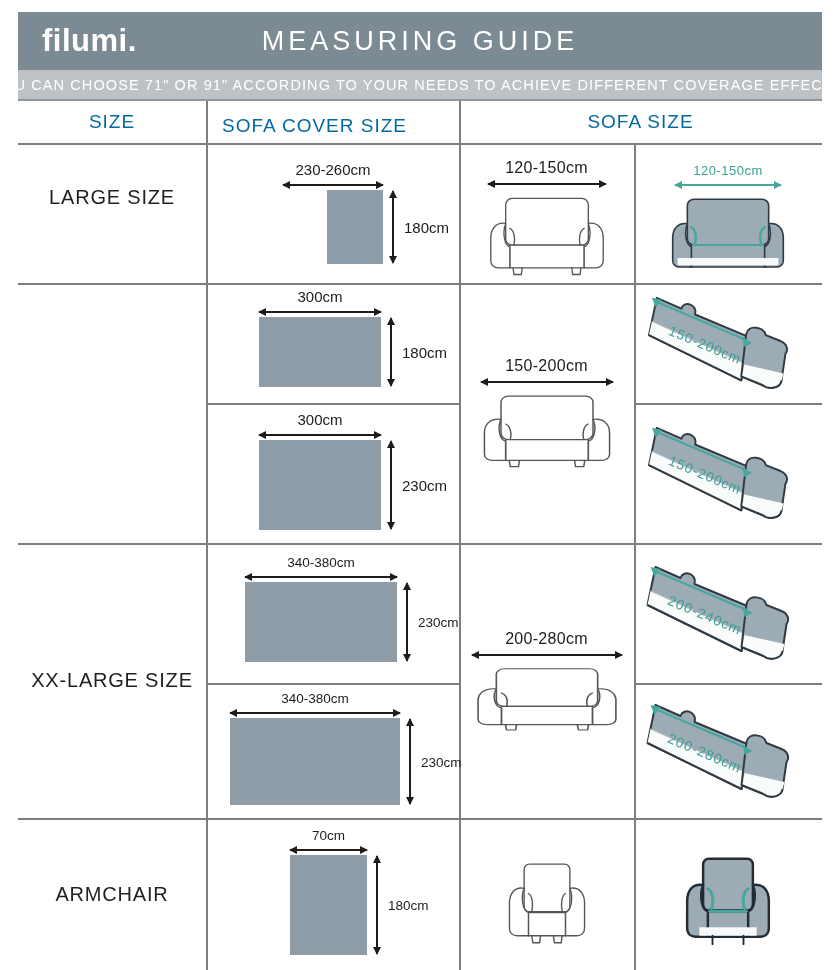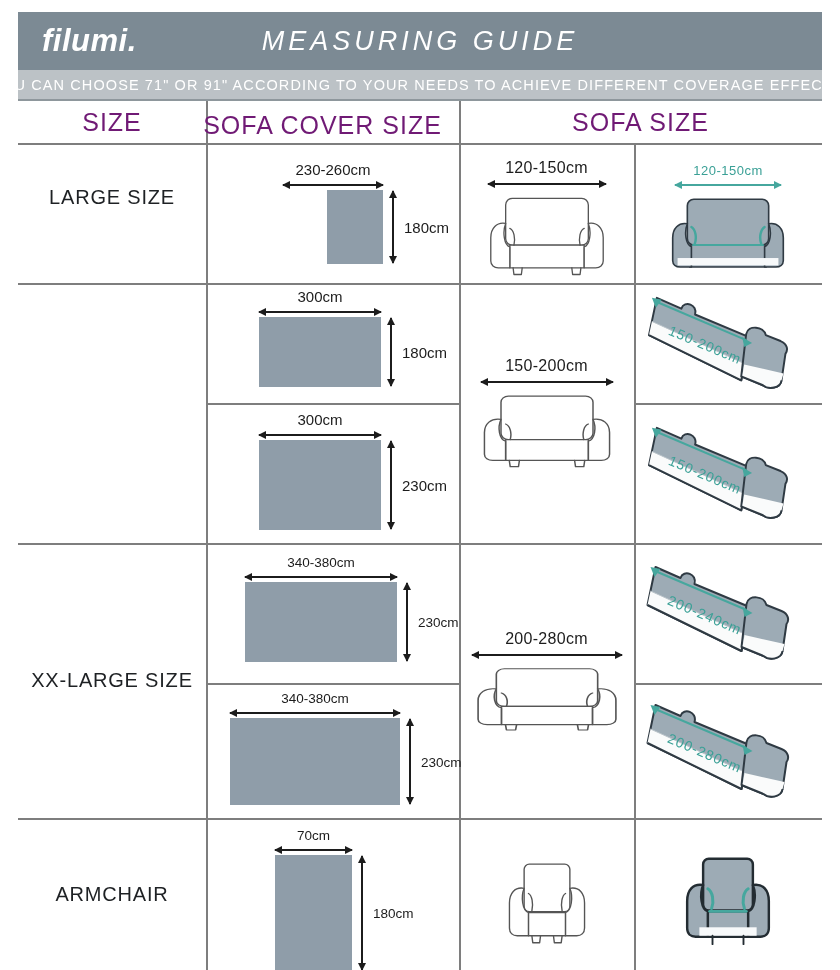--- a/index.html
+++ b/index.html
@@ -1,35 +1,35 @@
 <!DOCTYPE html>
 <html><head>
 <meta charset="utf-8">
 <style>
   * { margin:0; padding:0; box-sizing:border-box; }
   html,body { background:#fff; font-family:"Liberation Sans", sans-serif; color:#1e2124; }
   .canvas { position:relative; width:840px; height:970px; background:#fff; overflow:hidden; }
 
   
   .topbar { position:absolute; left:18px; top:12px; width:804px; height:58px; background:#7C8A94;
-            display:flex; align-items:center;font-style:italic; }
+            display:flex; align-items:center; }
   .logo { position:absolute; left:24px; top:50%; transform:translateY(-50%);
           color:#fff; font-size:31px; font-weight:bold; letter-spacing:0.5px; }
   .title { width:100%; text-align:center; color:#fff; font-size:27px; font-weight:500; letter-spacing:4px; }
   .subbar { position:absolute; left:18px; top:70px; width:804px; height:31px; background:#BCC2C6;
             border-bottom:2px solid #8E979C; display:flex; align-items:center; justify-content:center; }
   .subtitle { color:#fff; font-size:14.5px; font-weight:500; letter-spacing:1.1px; white-space:nowrap; }
 
   
   .hline { position:absolute; height:2px; background:#7E7E7E; }
   .vline { position:absolute; width:2px; background:#7E7E7E; }
 
   
   .cell { position:absolute; display:flex; flex-direction:column; align-items:center; justify-content:center; }
-  .colhead { font-size:25px; font-weight:500; letter-spacing:1px; color:#701a75; }
+  .colhead { font-size:19px; font-weight:500; letter-spacing:1px; color:#0369a1; }
   .rowlabel { font-size:20px; font-weight:500; letter-spacing:0.8px; color:#1e2124; white-space:nowrap; }
 
   
   .cover { position:absolute; }
   .cover .swatch { width:100%; height:100%; background:#8F9DA9; }
   .cover .wlabel { position:absolute; bottom:calc(100% + 12px); left:50%; transform:translateX(-50%);
                    font-size:15px; font-weight:500; white-space:nowrap; color:#1c1c1c; }
   .cover .harrow { position:absolute; bottom:calc(100% + 4px); left:0; right:0; }
   .cover .varrow { position:absolute; left:calc(100% + 9px); top:1px; bottom:1px; }
   .cover .hlabel { position:absolute; left:calc(100% + 21px); top:50%; transform:translateY(-50%);
@@ -137,21 +137,21 @@
   <div class="hline" style="left:634px; top:403px; width:188px;"></div>
   <div class="hline" style="left:206px; top:683px; width:254px;"></div>
   <div class="hline" style="left:634px; top:683px; width:188px;"></div>
   <div class="vline" style="left:206px; top:101px; height:869px;"></div>
   <div class="vline" style="left:459px; top:101px; height:869px;"></div>
   <div class="vline" style="left:634px; top:143px; height:827px;"></div>
 
   <div class="cell" style="left:18px; top:101px; width:188px; height:42px;">
     <div class="colhead">SIZE</div>
   </div>
-  <div class="cell" style="left:196px; top:101px; width:253px; height:49px;">
+  <div class="cell" style="left:188px; top:101px; width:253px; height:49px;">
     <div class="colhead">SOFA COVER SIZE</div>
   </div>
   <div class="cell" style="left:459px; top:101px; width:363px; height:42px;">
     <div class="colhead">SOFA SIZE</div>
   </div>
 
   <div class="cell" style="left:18px; top:143px; width:188px; height:109px;justify-content:center;">
     <div class="rowlabel">LARGE SIZE</div>
   </div>
   <div class="cell" style="left:18px; top:543px; width:188px; height:275px;text-align:right;">
@@ -194,21 +194,21 @@
   </div>
 
   <div class="cover small" style="left:230px; top:718px; width:170px; height:87px;">
     <div class="wlabel">340-380cm</div>
     <div class="harrow"></div>
     <div class="swatch"></div>
     <div class="varrow"></div>
     <div class="hlabel">230cm</div>
   </div>
 
-  <div class="cover small" style="left:275px; top:855px; width:77px; height:116px;border-radius:8px;">
+  <div class="cover small" style="left:290px; top:855px; width:77px; height:100px;border-radius:8px;">
     <div class="wlabel">70cm</div>
     <div class="harrow"></div>
     <div class="swatch"></div>
     <div class="varrow"></div>
     <div class="hlabel">180cm</div>
   </div>
 
   <div class="cell" style="left:459px; top:143px; width:175px; height:140px; padding-top:10px;">
     <div class="measure-label">120-150cm</div>
     <div class="harrow marrow" style="width:118px;"></div>

